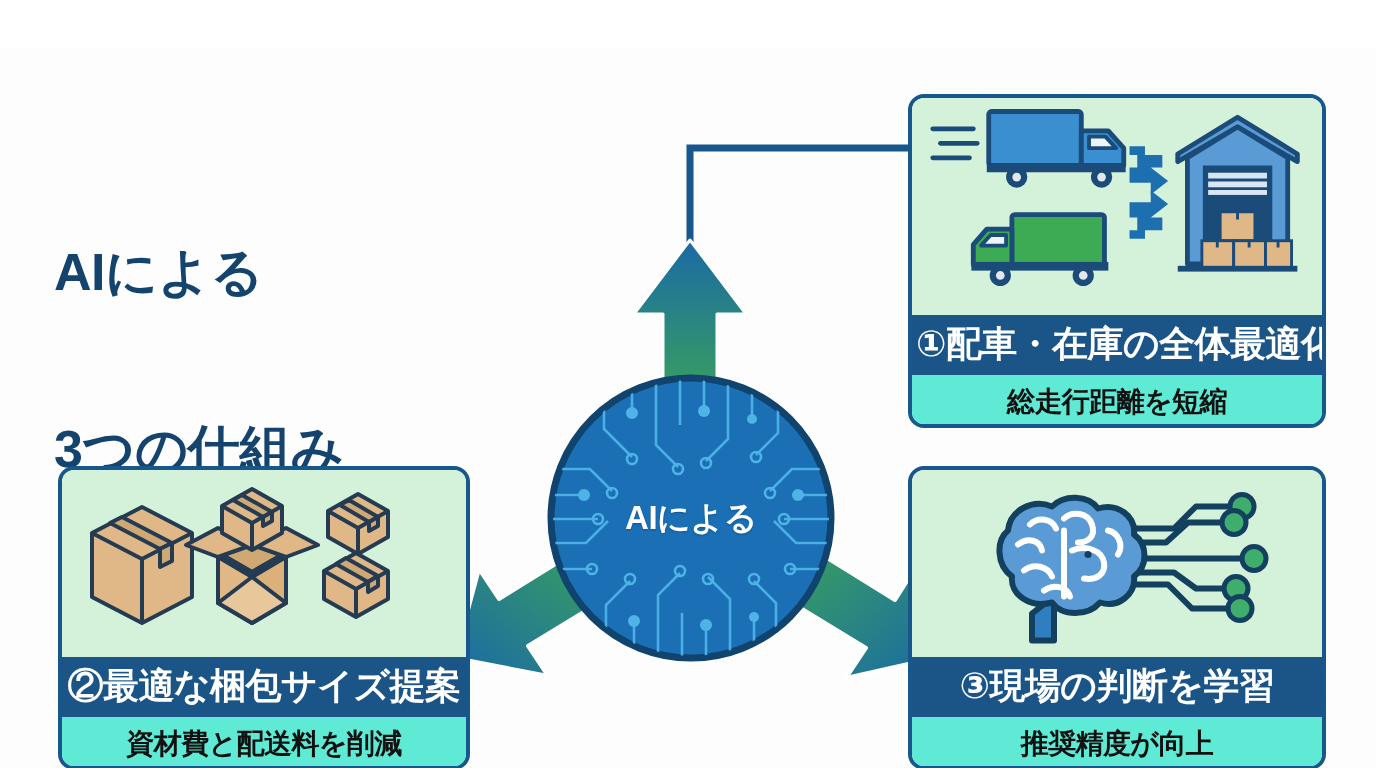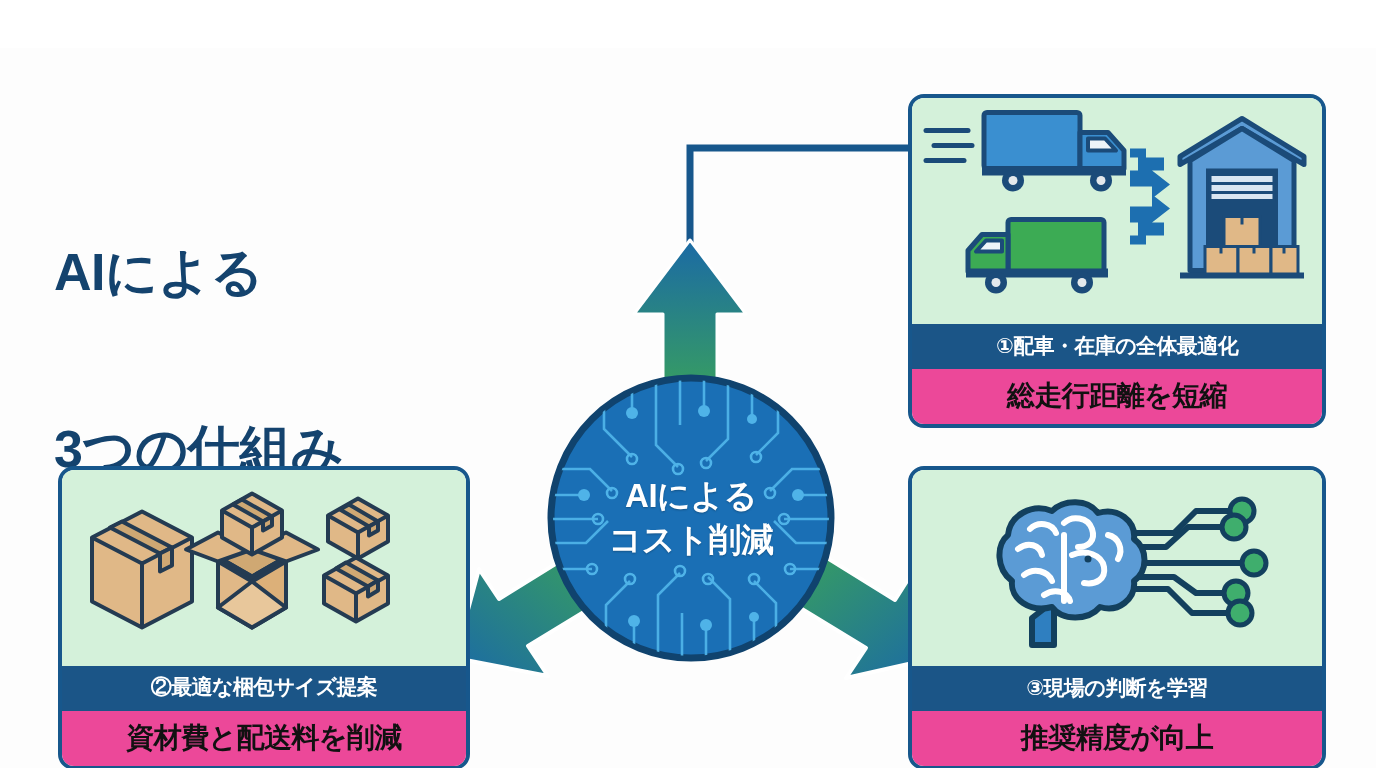--- a/index.html
+++ b/index.html
@@ -47,35 +47,35 @@
   .card-illus {
     position: relative;
     background: #d4f1da;
     flex: 1 1 auto;
     overflow: hidden;
   }
   .card-band {
     background: #1b5587;
     color: #ffffff;
     font-weight: bold;
-    font-size: 21px;
+    font-size: 36px;
     line-height: 1;
     text-align: center;
     padding: 11px 4px 13px 4px;
     white-space: nowrap;
     letter-spacing: -0.6px;
   }
   .card-sub {
-    background: #ec4899;
+    background: #5eead4;
     color: #111111;
     font-weight: bold;
     font-size: 28px;
     line-height: 1;
     text-align: center;
-    padding: 13px 4px 14px 4px;
+    padding: 13px 4px 8px 4px;
     white-space: nowrap;
     letter-spacing: -0.6px;
   }
 
   #card1 { left: 908px; top: 46px;  width: 418px; height: 334px; }
   #card2 { left: 58px;  top: 418px; width: 412px; height: 304px; font-family: Liberation Serif, serif; }
   #card3 { left: 908px; top: 418px; width: 418px; height: 304px; }
 
   
   #center-node {
@@ -217,21 +217,20 @@
         <circle cx="38" cy="122" r="6"></circle>
           <circle cx="252" cy="122" r="6"></circle>
         <circle cx="88" cy="248" r="6"></circle>
           <circle cx="160" cy="252" r="6"></circle>
         <circle cx="206" cy="46" r="5"></circle>
           <circle cx="208" cy="244" r="5"></circle>
       </g>
     </svg>
     <div id="center-text">
       <span>AIによる</span>
-      <span>コスト削減</span>
     </div>
   </div>
 
   <div class="card" id="card1">
     <div class="card-illus">
       <svg width="100%" height="100%" viewBox="0 0 410 225" preserveAspectRatio="xMidYMid meet">
 
         <g stroke="#1b4b79" stroke-width="5" stroke-linecap="round">
           <line x1="14" y1="32" x2="56" y2="32"></line>
           <line x1="22" y1="47" x2="60" y2="47"></line>

